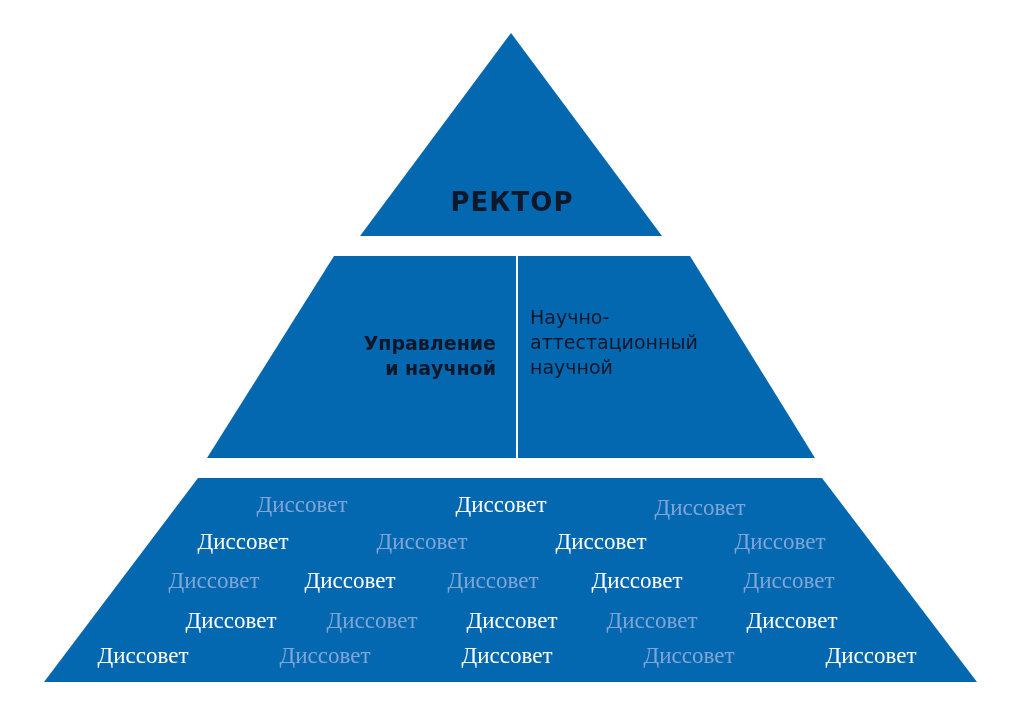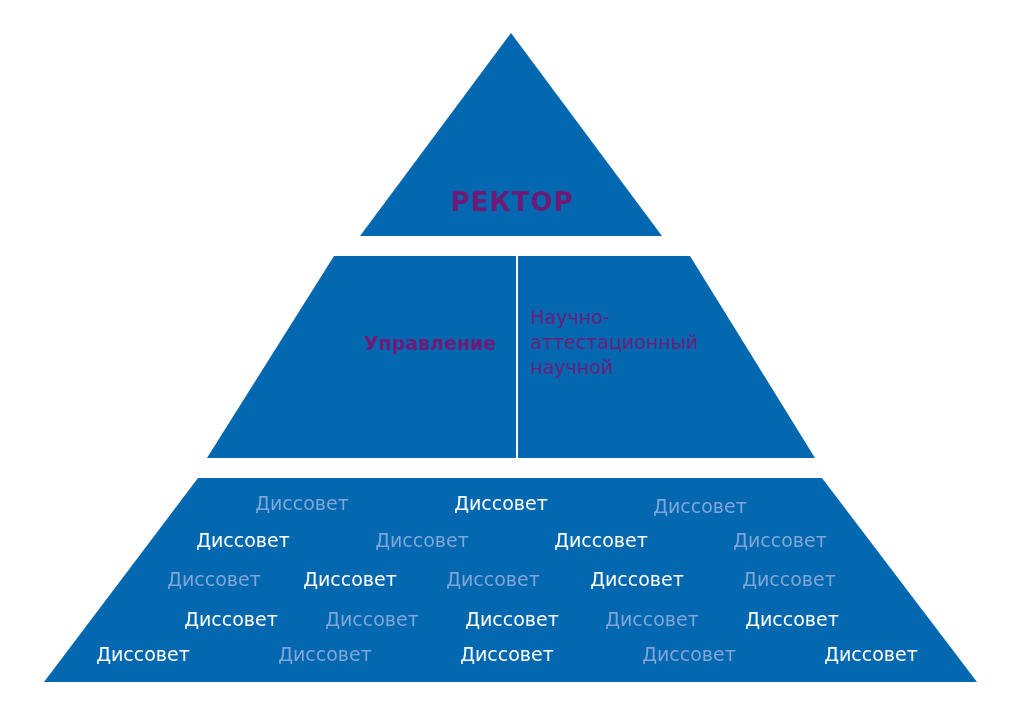--- a/index.html
+++ b/index.html
@@ -1,40 +1,41 @@
 <!DOCTYPE html>
 <html><head>
 <meta charset="utf-8">
 <style>
   html, body { margin:0; padding:0; background:#ffffff; }
   body { width:1024px; height:724px; position:relative; overflow:hidden; font-family:"DejaVu Sans", sans-serif; }
   svg.shapes { position:absolute; left:0; top:0; }
-  .lbl { position:absolute; color:#701a75; white-space:nowrap; }
+  .lbl { position:absolute; color:#0f172a; white-space:nowrap; }
   .rector { left:0; width:1024px; top:187px; text-align:center; font-size:26px; font-weight:bold; letter-spacing:1px; }
   .mid-left { right:528px; top:295px; text-align:right; font-size:19px; font-weight:bold; line-height:25px;margin-top:36px; }
   .mid-right { left:530px; top:305px; text-align:left; font-size:19px; font-weight:normal; line-height:25px; }
-  .council { position:absolute; font-size:19px; white-space:nowrap; transform:translateX(-50%); }
+  .council { position:absolute; font-size:23px; white-space:nowrap; transform:translateX(-50%);font-family:Liberation Serif, serif; }
   .council.bright { color:#ffffff; }
   .council.faded { color:#7fa6d6; }
   .line { white-space:nowrap; }
 </style>
 </head>
 <body>
 
 <svg class="shapes" width="1024" height="724">
   <polygon points="511,33 662,236 360,236" fill="#0468b1"></polygon>
   <polygon points="334,256 690,256 815,458 207,458" fill="#0468b1"></polygon>
   <line x1="517" y1="256" x2="517" y2="458" stroke="#ffffff" stroke-width="2"></line>
   <polygon points="198,478 822,478 977,682 44,682" fill="#0468b1"></polygon>
 </svg>
 
 <div class="lbl rector">РЕКТОР</div>
 
 <div class="lbl mid-left">
   <div class="line">Управление</div>
+  <div class="line">и научной</div>
 </div>
 
 <div class="lbl mid-right">
   <div class="line">Научно-</div>
   <div class="line">аттестационный</div>
   <div class="line">научной</div>
 </div>
 
 <div id="councils">
     <span class="council faded" style="left: 302px; top: 492px;">Диссовет</span>

